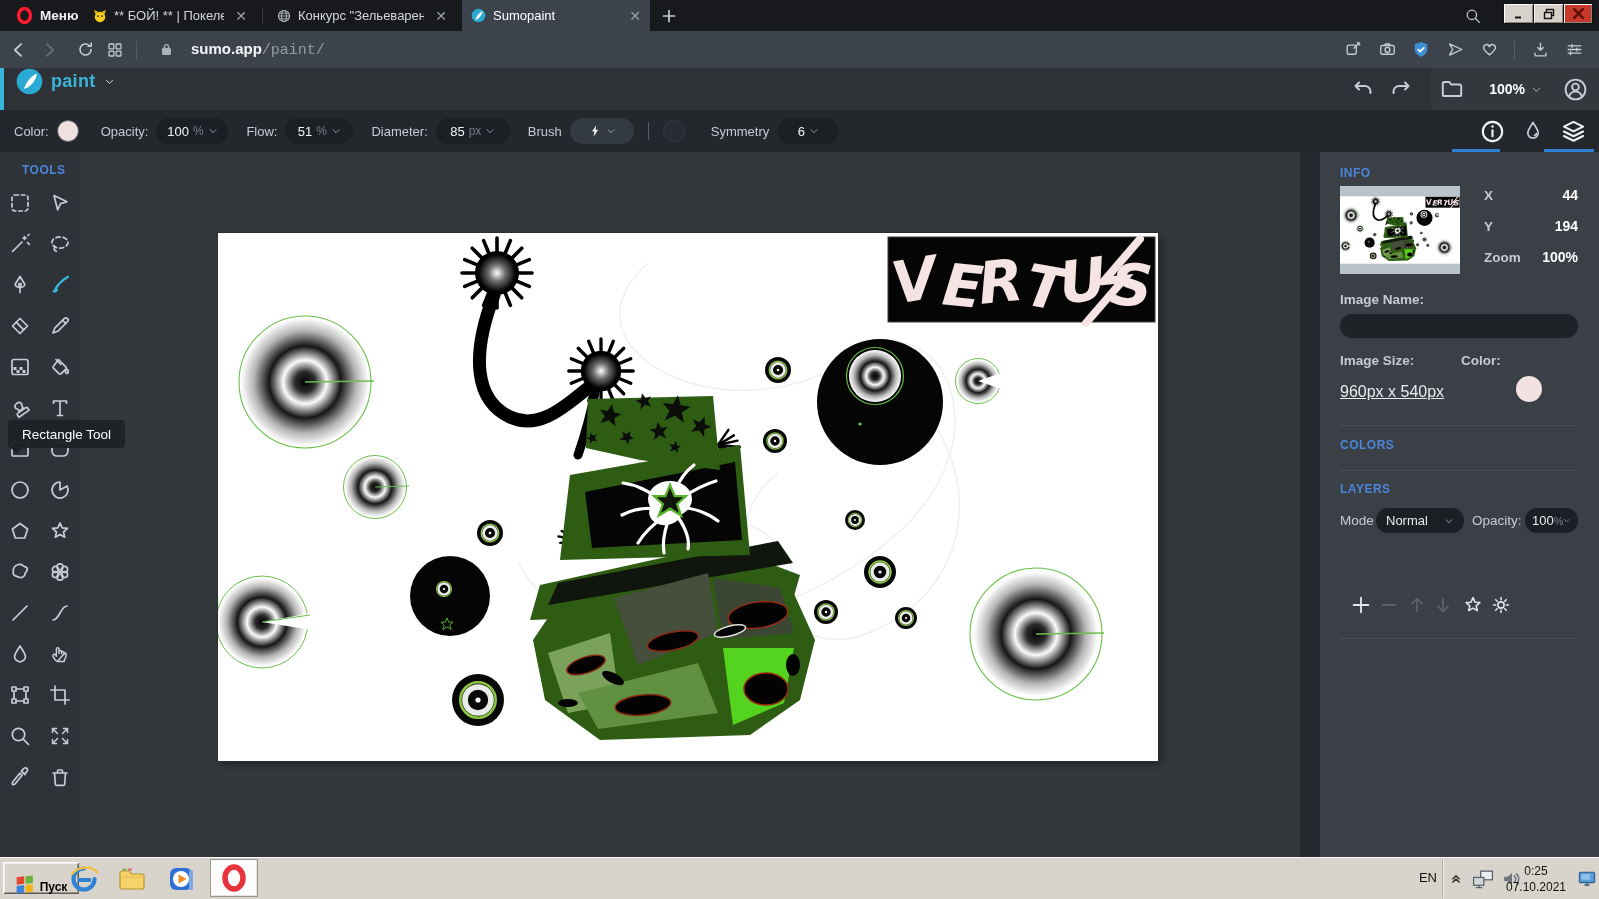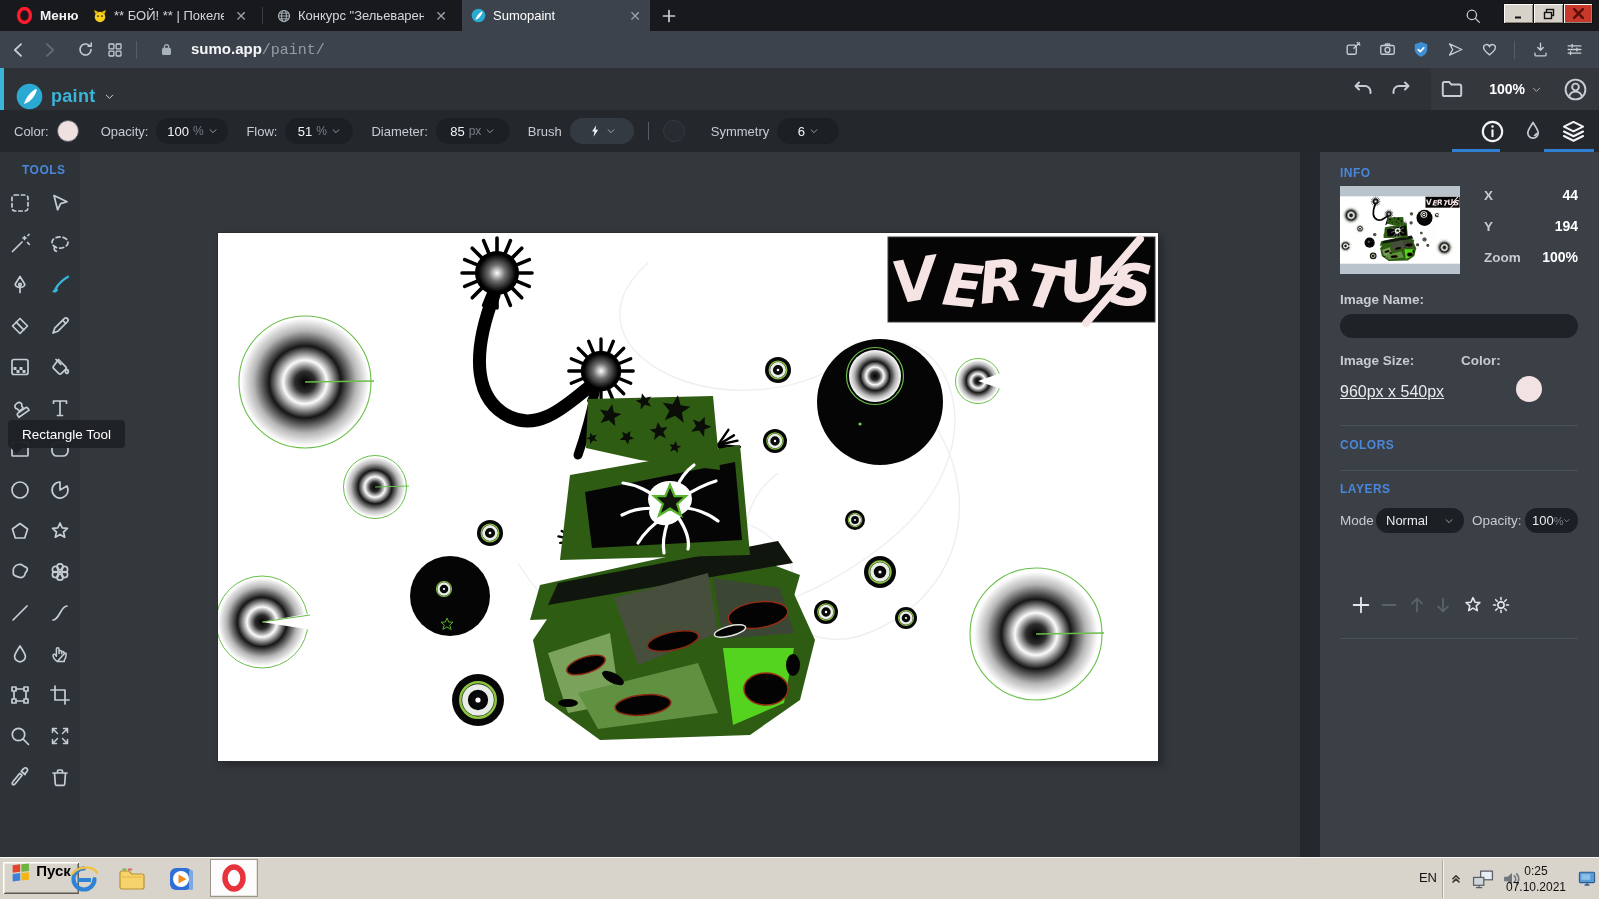--- a/index.html
+++ b/index.html
@@ -25,21 +25,21 @@
   .winbtn:last-child { border-right-width:1px; background:#c8392c; }
 
   
   .navbar { left:0; top:31px; width:1599px; height:37px; background:#3c434d; display:flex; align-items:center; }
   .navico { display:flex; align-items:center; justify-content:center; width:30px; height:28px; }
   .urlhost { color:#f3f5f7; font-size:15px; font-weight:bold; }
   .urlpath { color:#949ca6; font-size:15px;font-family:Liberation Mono, monospace; }
   .vsep { width:1px; height:18px; background:#565d68; margin:0 6px; }
 
   
-  .menubar { left:0; top:68px; width:1431px; height:42px; background:#2e3237; display:flex; align-items:flex-end; }
+  .menubar { left:0; top:68px; width:1431px; height:42px; background:#2e3237; display:flex; align-items:flex-start; }
   .cyanstrip { left:0; top:68px; width:4px; height:42px; background:#3ab5d9; z-index:3; }
   .applogo { display:flex; align-items:center; gap:8px; padding:0 14px 0 16px; }
   .applogo .nm { color:#3ab5d9; font-size:18px; font-weight:bold; letter-spacing:.3px; }
   .menus { display:flex; margin-left:12px; }
   .menuitem { padding:0 22px; color:#e9ebee; font-size:15px; line-height:42px; }
   .menubar-right { position:absolute; right:10px; top:68px; height:42px; display:flex; align-items:center; gap:14px; z-index:3; }
   .zoomdd { display:flex; align-items:center; gap:6px; color:#fff; font-size:14px; font-weight:bold; }
 
   
   .optbar { left:0; top:110px; width:1599px; height:42px; background:#24282d; display:flex; align-items:center; }
@@ -76,23 +76,23 @@
   .sizelink { color:#e9ebec; font-size:16px; text-decoration:underline; }
   .pdivider { left:40px; width:238px; height:1px; background:#4a5057; }
   .modepill { background:#1c2024; border-radius:12px; height:25px; display:flex; align-items:center; justify-content:space-between; padding:0 10px; }
   .layerrow { left:40px; top:388px; width:238px; height:40px; background:#23272c; display:flex; align-items:center; gap:10px; padding:0 0 0 10px; }
   .layerthumb { width:50px; height:30px; background:#fff; overflow:hidden; }
   .lname { color:#e4e7ea; font-size:14px; }
   .lact { position:absolute; top:442px; width:22px; height:22px; }
 
   
   .taskbar { left:0; top:857px; width:1599px; height:42px; background:#d8d4cb; border-top:1px solid #f8f7f3; }
-  .startbtn { left:3px; top:4px; width:76px; height:32px; background:#d8d4cb; display:flex; align-items:flex-start; justify-content:center; gap:5px;
+  .startbtn { left:3px; top:4px; width:76px; height:32px; background:#d8d4cb; display:flex; align-items:flex-end; justify-content:center; gap:5px;
               box-shadow:inset 1px 1px 0 #fefefc, inset -1px -1px 0 #5f5c55, inset 2px 2px 0 #efece6, inset -2px -2px 0 #98948b;
-              font-weight:bold; font-size:15px; color:#000; }
+              font-weight:bold; font-size:12px; color:#000; }
   .qicon { top:5px; width:32px; height:32px; display:flex; align-items:center; justify-content:center; }
   .operataskbtn { left:210px; top:1px; width:48px; height:38px; background:#fcfcfc; border:1px solid #9a968e; box-shadow:inset -1px -1px 0 #e7e4de; display:flex; align-items:center; justify-content:center; }
   .trayEN { right:162px; top:12px; font-size:13px; color:#111; }
   .traybox { right:24px; top:2px; width:133px; height:38px; border-left:1px solid #aeaaa1; box-shadow:1px 0 0 #f4f2ee inset; display:flex; align-items:center; }
   .clock { position:absolute; right:4px; top:3px; width:70px; text-align:center; font-size:12px; color:#111; line-height:16px; }
   .showdesk { right:2px; top:8px; width:20px; height:26px; display:flex; align-items:center; justify-content:center; }
 </style>
 </head>
 <body>
 

